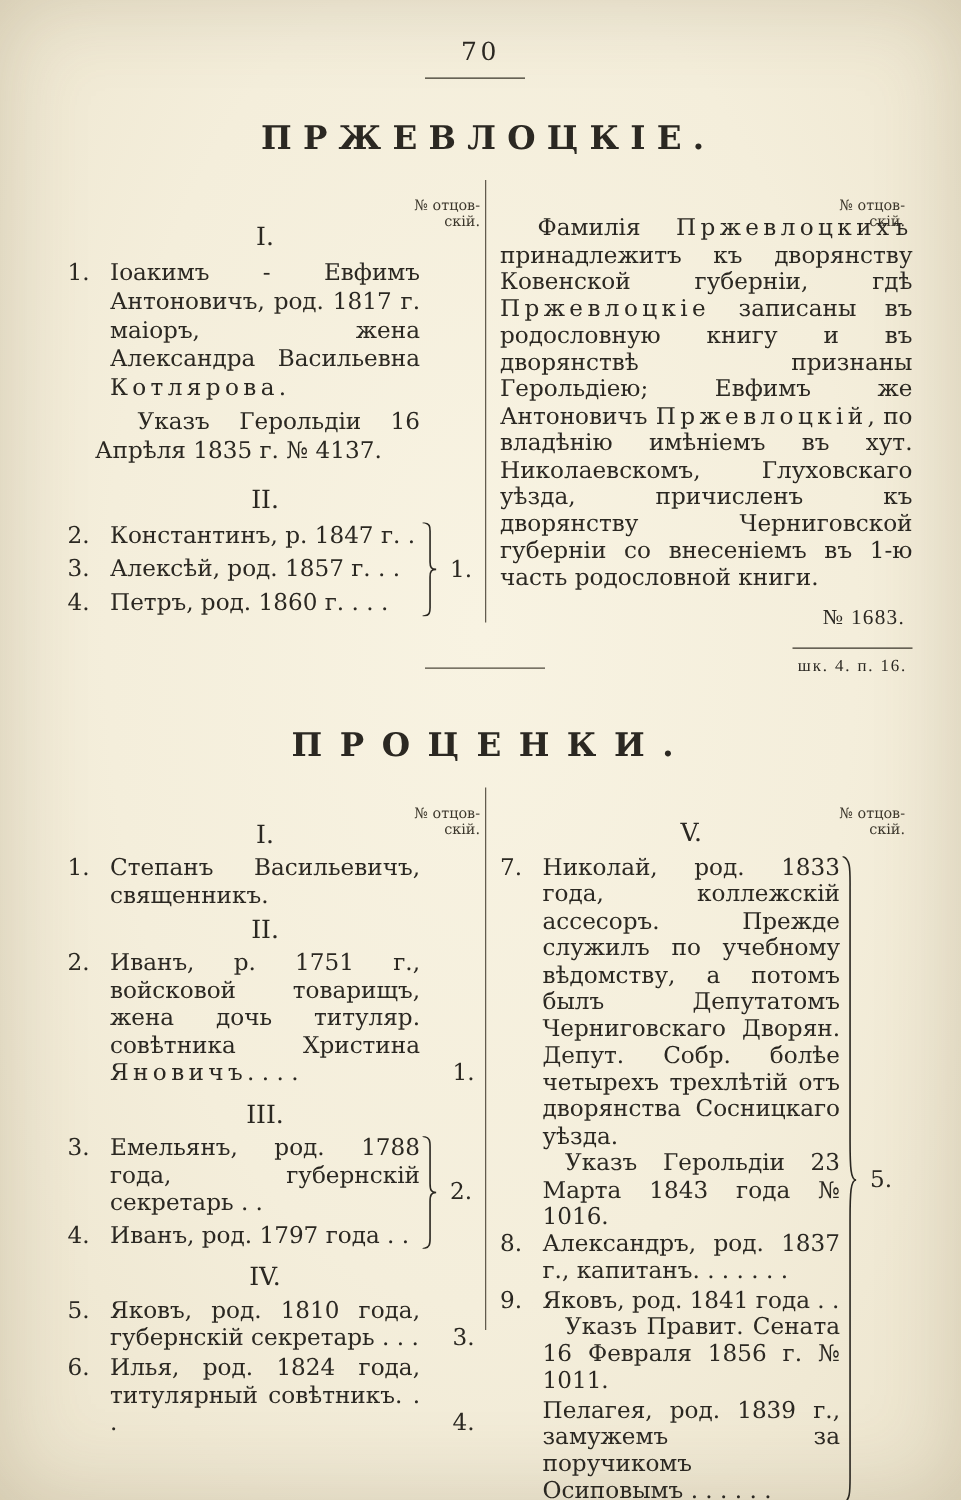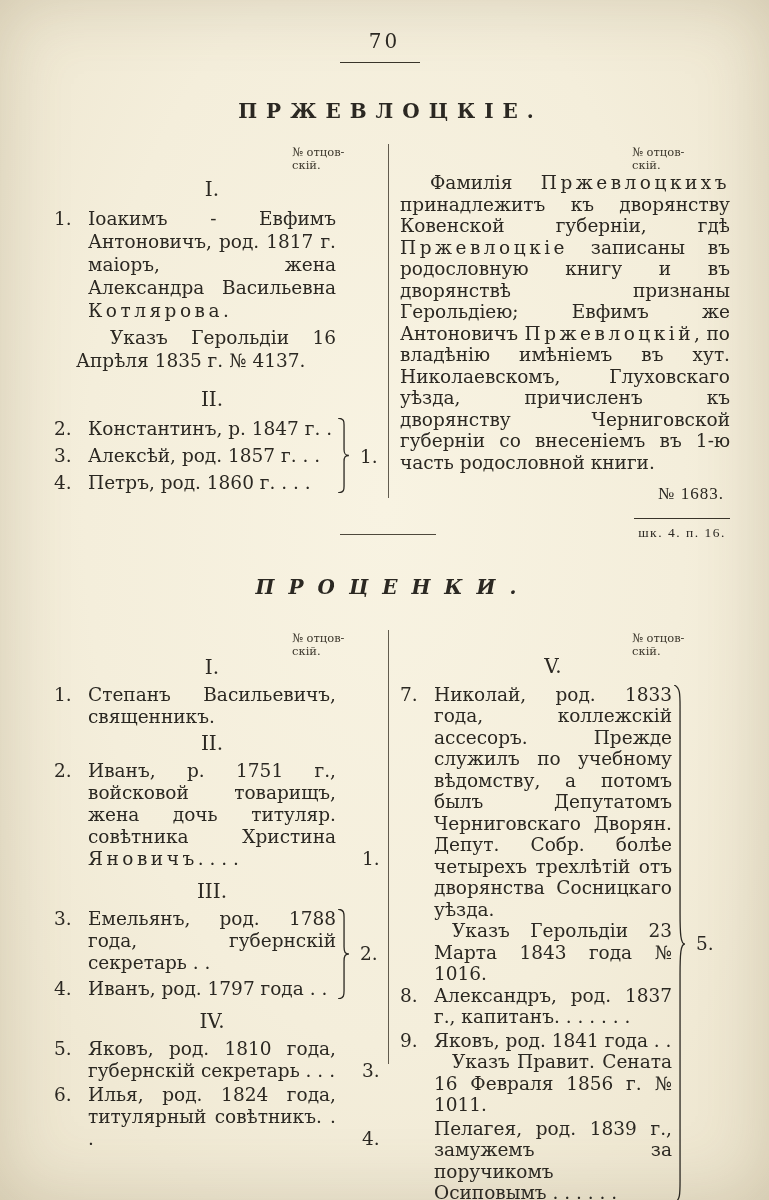--- a/index.html
+++ b/index.html
@@ -13,25 +13,25 @@
   }
   
   .pn{position:absolute;top:30px;left:0;width:100%;text-align:center;
       font-size:20px;letter-spacing:3px;}
   .pn-rule{position:absolute;top:62px;left:340px;width:80px;border-top:1.4px solid #39342a;}
 
   
   .sec{position:absolute;left:40px;width:692px;}
   .sec1{top:88px;height:470px;}
   .sec2{top:558px;height:560px;}
-  .title{position:absolute;left:0;width:100%;text-align:center;font-weight:bold;font-size:20px;white-space:nowrap;}
+  .title{position:absolute;left:0;width:100%;text-align:center;font-weight:bold;font-size:26px;white-space:nowrap;}
   .title-1{top:12px;letter-spacing:9px;text-indent:9px;}
-  .title-2{top:18px;letter-spacing:14px;text-indent:14px;font-style:italic;}
-
-  .hdr{position:absolute;width:92px;font-size:11.5px;line-height:13px;text-align:left;color:#3a352a;}
+  .title-2{top:28px;letter-spacing:14px;text-indent:14px;}
+
+  .hdr{position:absolute;width:92px;font-size:11.5px;line-height:13px;text-align:right;color:#3a352a;margin-top:12px;}
   .sec1 .hdr-l{top:58px;left:252px;}
   .sec1 .hdr-r{top:58px;left:592px;}
   .sec2 .hdr-l{top:74px;left:252px;}
   .sec2 .hdr-r{top:74px;left:592px;}
 
   .vrule{position:absolute;left:348px;width:0;border-left:1.2px solid rgba(48,42,30,.75);}
   .sec1 .vrule{top:56px;height:354px;}
   .sec2 .vrule{top:72px;height:434px;}
 
   .lcol{position:absolute;left:14px;width:282px;}

